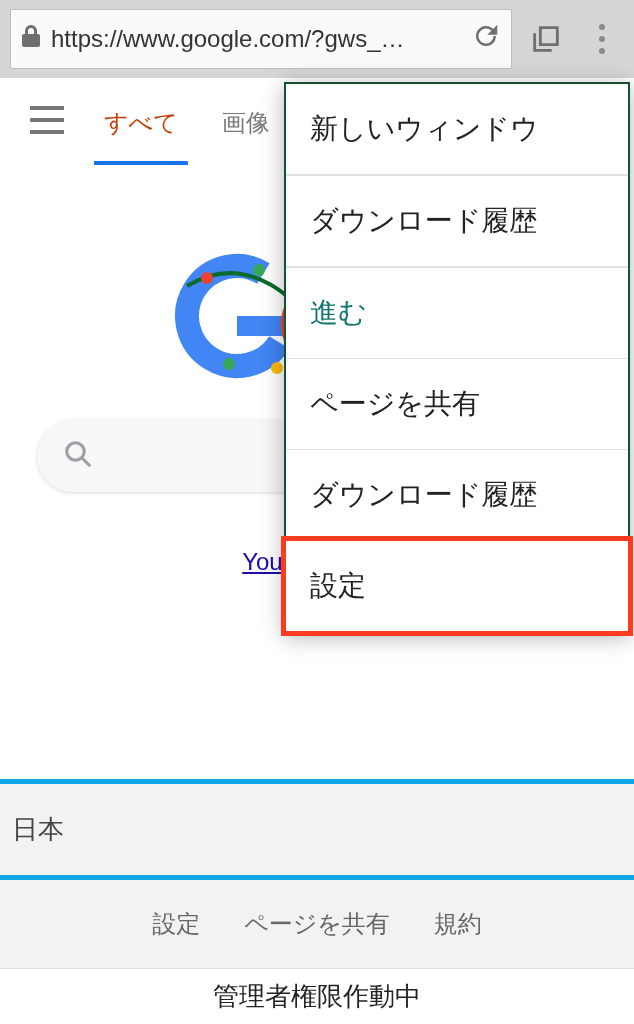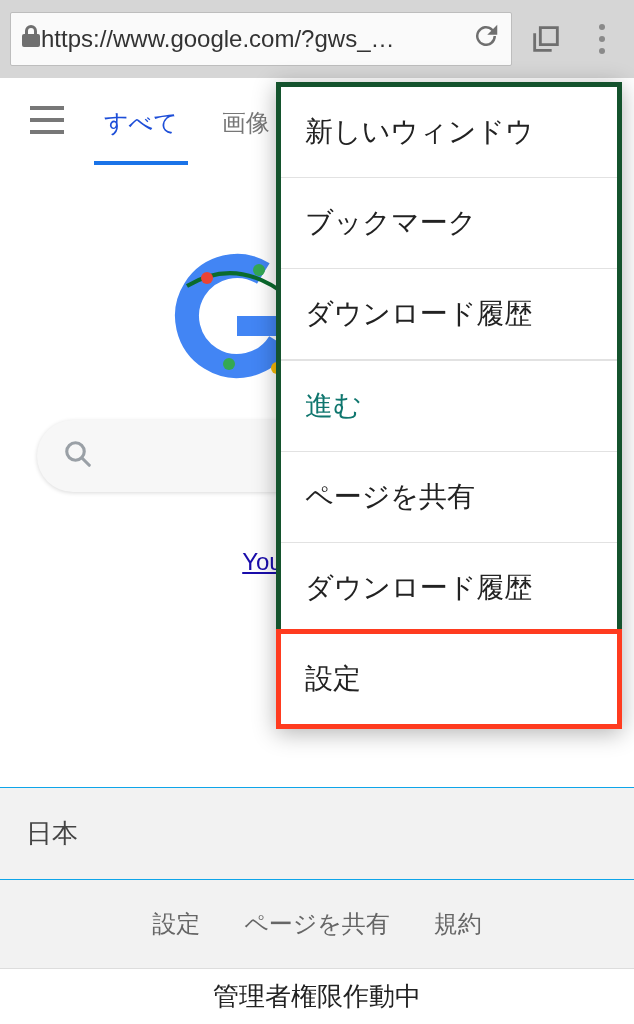--- a/index.html
+++ b/index.html
@@ -9,27 +9,28 @@
   .chrome-bar {
     height: 78px;
     background: #d6d6d6;
     display: flex;
     align-items: center;
     padding: 0 10px;
     gap: 12px;
   }
   .url-box {
     flex: 1;
-    height: 54px;
+    height: 60px;
     background: #fafafa;
     border: 1px solid #bdbdbd;
     border-radius: 2px;
     display: flex;
     align-items: center;
     padding: 0 10px;
+    gap: 10px;
     font-size: 24px;
     color: #333;
   }
   .lock-icon { color: #6f6f6f; flex-shrink:0; }
   .url-text { flex:1; white-space:nowrap; overflow:hidden; text-overflow:ellipsis; }
   .reload-icon { color:#6f6f6f; flex-shrink:0; }
   .tabs-icon, .kebab-icon { color:#6f6f6f; display:flex; align-items:center; justify-content:center; width:44px; height:44px; }
   
   
   .page {
@@ -46,21 +47,21 @@
     gap: 36px;
     padding-left: 30px;
   }
   .hamburger { color:#777; }
   .g-tab {
     font-size: 24px;
     color:#777;
     padding: 26px 4px 24px;
     position:relative;
   }
-  .g-tab.active { color:#1d4ed8; }
+  .g-tab.active { color:#c2410c; }
   .g-tab.active::after {
     content:"";
     position:absolute;
     left:-6px; right:-6px; bottom:-2px;
     height:4px;
     background:#1a73e8;
   }
   
   
   .logo-wrap {
@@ -99,22 +100,22 @@
     text-decoration: underline;
   }
   
   
   .footer {
     position:absolute;
     left:0; right:0; bottom:56px;
     background:#f2f2f2;
   }
   .footer-row {
-    border-top:1px solid #0ea5e9;
-    padding: 28px 26px;
+    border-top:5px solid #0ea5e9;
+    padding: 28px 12px;
     font-size: 26px;
     color:#444;
   }
   .footer-row.center-row {
     display:flex;
     justify-content:center;
     gap: 44px;
     color:#666;
     font-size: 24px;
   }
@@ -128,24 +129,24 @@
     align-items:center;
     justify-content:center;
     font-size:26px;
     color:#222;
   }
   
   
   .overflow-menu {
     position:absolute;
     top: 4px;
-    right: 12px;
+    right: 4px;
     width: 346px;
     background:#fff;
-    border:5px solid #14532d;
+    border:2px solid #14532d;
     box-shadow: 0 4px 22px rgba(0,0,0,0.3);
     z-index: 50;
   }
   .menu-item {
     font-size: 28px;
     color:#222;
     padding: 26px 24px;
   }
   .menu-item.disabled { color:#0f766e; }
   .menu-item.highlight {
@@ -244,21 +245,20 @@
       <span>設定</span>
       <span>ページを共有</span>
       <span>規約</span>
     </div>
   </div>
   <div class="admin-bar">管理者権限作動中</div>
 
   <div class="overflow-menu">
     <div class="menu-item">新しいウィンドウ</div>
     <div class="menu-sep"></div>
-    <div class="menu-item">ブックマーク</div>
     <div class="menu-sep"></div>
     <div class="menu-item">ダウンロード履歴</div>
     <div class="menu-sep"></div>
     <div class="menu-sep"></div>
     <div class="menu-item disabled">進む</div>
     <div class="menu-sep"></div>
     <div class="menu-item">ページを共有</div>
     <div class="menu-sep"></div>
     <div class="menu-item">ダウンロード履歴</div>
     <div class="menu-sep"></div>

